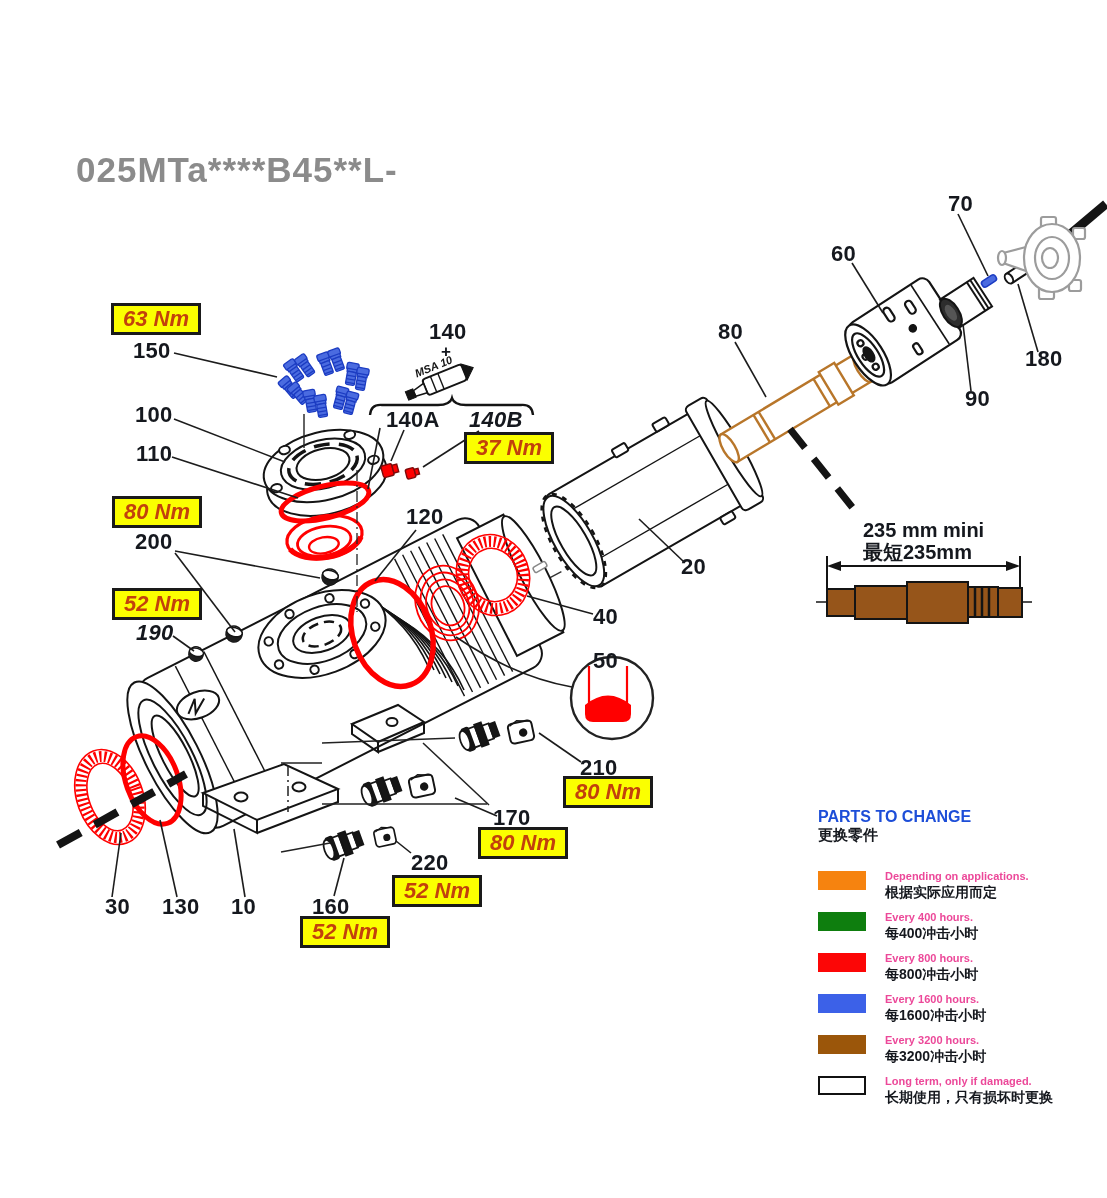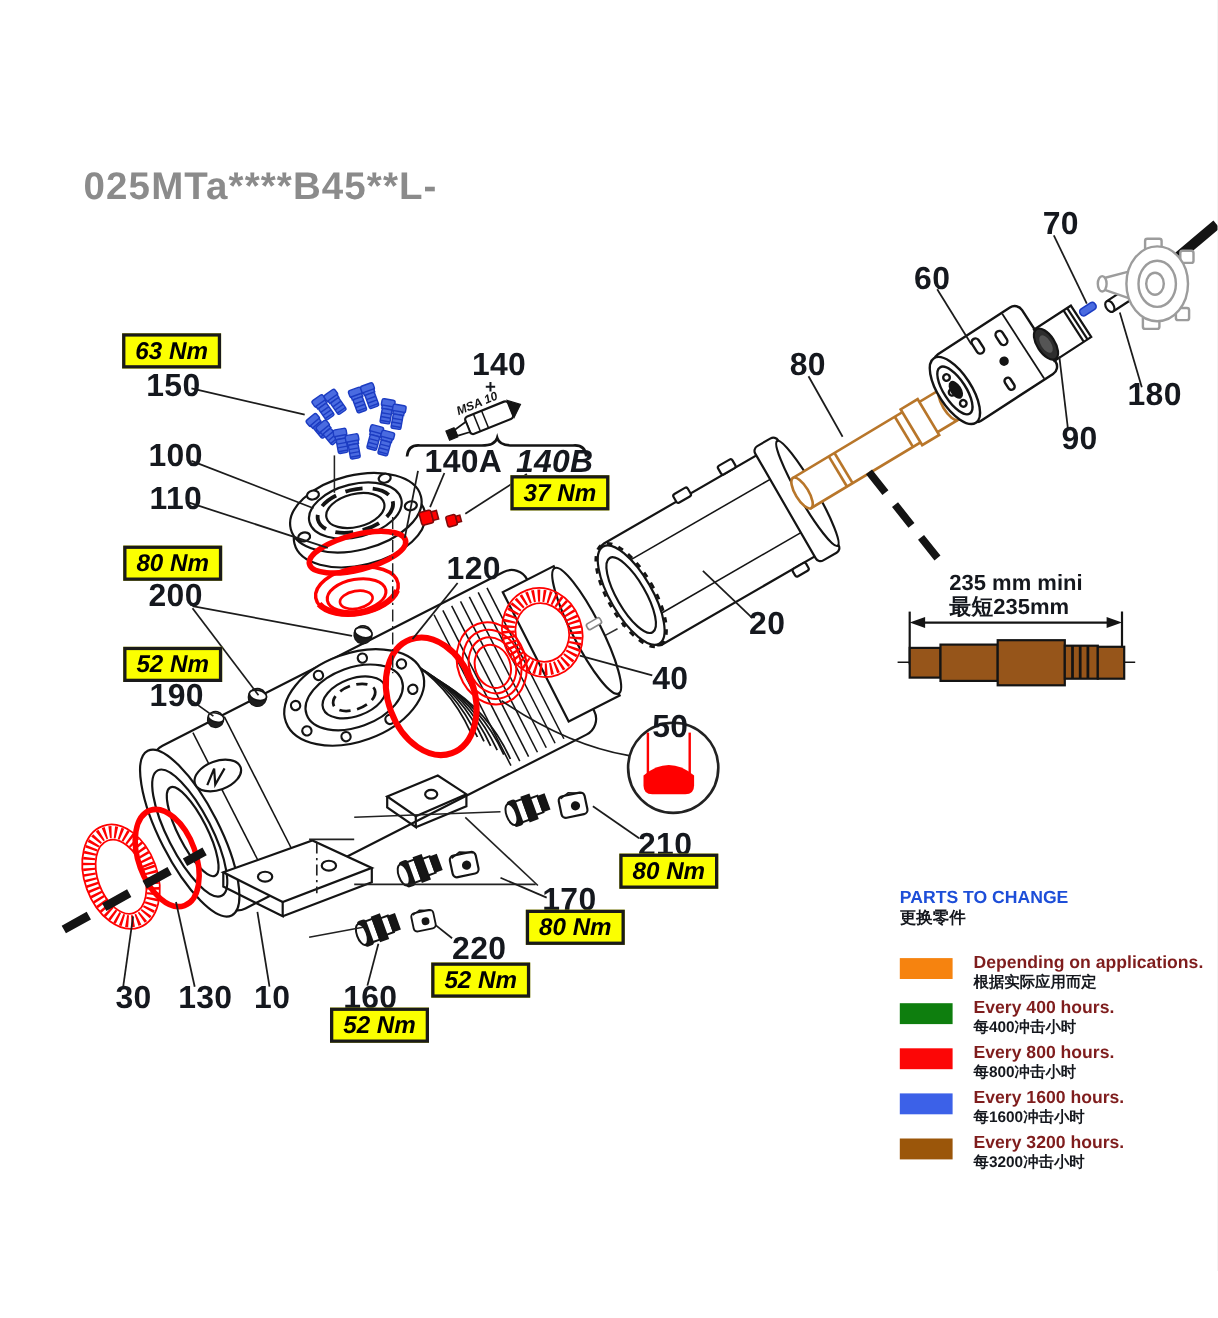--- a/index.html
+++ b/index.html
@@ -14,39 +14,39 @@
   html,body{margin:0;padding:0;background:#e8e8e8;}
   .canvas{
     position:relative;width:1107px;height:1198px;background:#ffffff;
     font-family:"Liberation Sans", sans-serif;overflow:hidden;
   }
   .doc-title{
     position:absolute;left:76px;top:150px;font-size:35px;font-weight:bold;
     color:var(--title-gray);letter-spacing:1px;white-space:nowrap;
   }
   .plabel{
-    position:absolute;font-weight:bold;font-size:29px;color:#15181E;
+    position:absolute;font-weight:bold;font-size:22px;color:#15181E;
     letter-spacing:0.3px;white-space:nowrap;line-height:22px;
   }
   .torque{
     position:absolute;background:var(--torque-bg);border:3px solid #1a1a1a;
-    color:#000000;font-weight:bold;font-style:italic;font-size:22px;
+    color:#c2410c;font-weight:bold;font-style:italic;font-size:22px;
     padding:0 9px;line-height:26px;white-space:nowrap;
   }
   .dim-label{
     position:absolute;font-weight:bold;font-size:20px;color:#15181E;
     white-space:nowrap;line-height:21px;
   }
   .legend{position:absolute;left:818px;top:808px;width:286px;}
   .legend-title-en{font-size:16px;font-weight:bold;color:#1d4ed8;line-height:18px;}
   .legend-title-zh{font-size:15px;font-weight:bold;color:#15181E;line-height:18px;margin-bottom:24px;}
   .legend-row{display:flex;align-items:flex-start;margin-bottom:8px;}
   .swatch{width:48px;height:19px;margin-right:19px;flex:none;margin-top:3px;}
   .swatch.outlined{width:44px;height:15px;border:2.5px solid #111;}
-  .leg-en{font-size:16px;font-weight:bold;line-height:16px;color:#7f1d1d;white-space:nowrap;}
+  .leg-en{font-size:11px;font-weight:bold;line-height:16px;color:#ec4899;white-space:nowrap;}
   .leg-zh{font-size:14px;font-weight:bold;line-height:17px;color:#15181E;white-space:nowrap;}
   svg{position:absolute;left:0;top:0;}
 </style>
 </head>
 <body>
 
 <div class="canvas">
 
   <svg width="1107" height="1198" viewBox="0 0 1107 1198">
     <defs>
@@ -358,21 +358,21 @@
 
   <div id="labels-layer">
       <div class="plabel" style="left: 133px; top: 340px;">150</div>
       <div class="plabel" style="left: 135px; top: 404px;">100</div>
       <div class="plabel" style="left: 136px; top: 443px;">110</div>
       <div class="plabel" style="left: 429px; top: 321px;">140</div>
       <div class="plabel" style="left: 441px; top: 341px; font-size: 17px;">+</div>
       <div class="plabel" style="left: 386px; top: 409px;">140A</div>
       <div class="plabel" style="left: 469px; top: 409px; font-style: italic;">140B</div>
       <div class="plabel" style="left: 135px; top: 531px;">200</div>
-      <div class="plabel" style="left: 136px; top: 622px;">190</div>
+      <div class="plabel" style="left: 136px; top: 622px; font-style: italic;">190</div>
       <div class="plabel" style="left: 406px; top: 506px;">120</div>
       <div class="plabel" style="left: 593px; top: 606px;">40</div>
       <div class="plabel" style="left: 593px; top: 650px;">50</div>
       <div class="plabel" style="left: 681px; top: 556px;">20</div>
       <div class="plabel" style="left: 718px; top: 321px;">80</div>
       <div class="plabel" style="left: 831px; top: 243px;">60</div>
       <div class="plabel" style="left: 948px; top: 193px;">70</div>
       <div class="plabel" style="left: 965px; top: 388px;">90</div>
       <div class="plabel" style="left: 1025px; top: 348px;">180</div>
       <div class="plabel" style="left: 105px; top: 896px;">30</div>
@@ -429,16 +429,23 @@
             <div class="leg-zh">每1600冲击小时</div>
           </span>
         </div>
         <div class="legend-row">
           <span class="swatch" style="background: rgb(155, 86, 10);"></span>
           <span>
             <div class="leg-en">Every 3200 hours.</div>
             <div class="leg-zh">每3200冲击小时</div>
           </span>
         </div>
+        <div class="legend-row">
+          <span class="swatch outlined" style="background: rgb(255, 255, 255);"></span>
+          <span>
+            <div class="leg-en">Long term, only if damaged.</div>
+            <div class="leg-zh">长期使用，只有损坏时更换</div>
+          </span>
+        </div>
       </div>
   </div>
 
 </div>
 
 </body></html>

